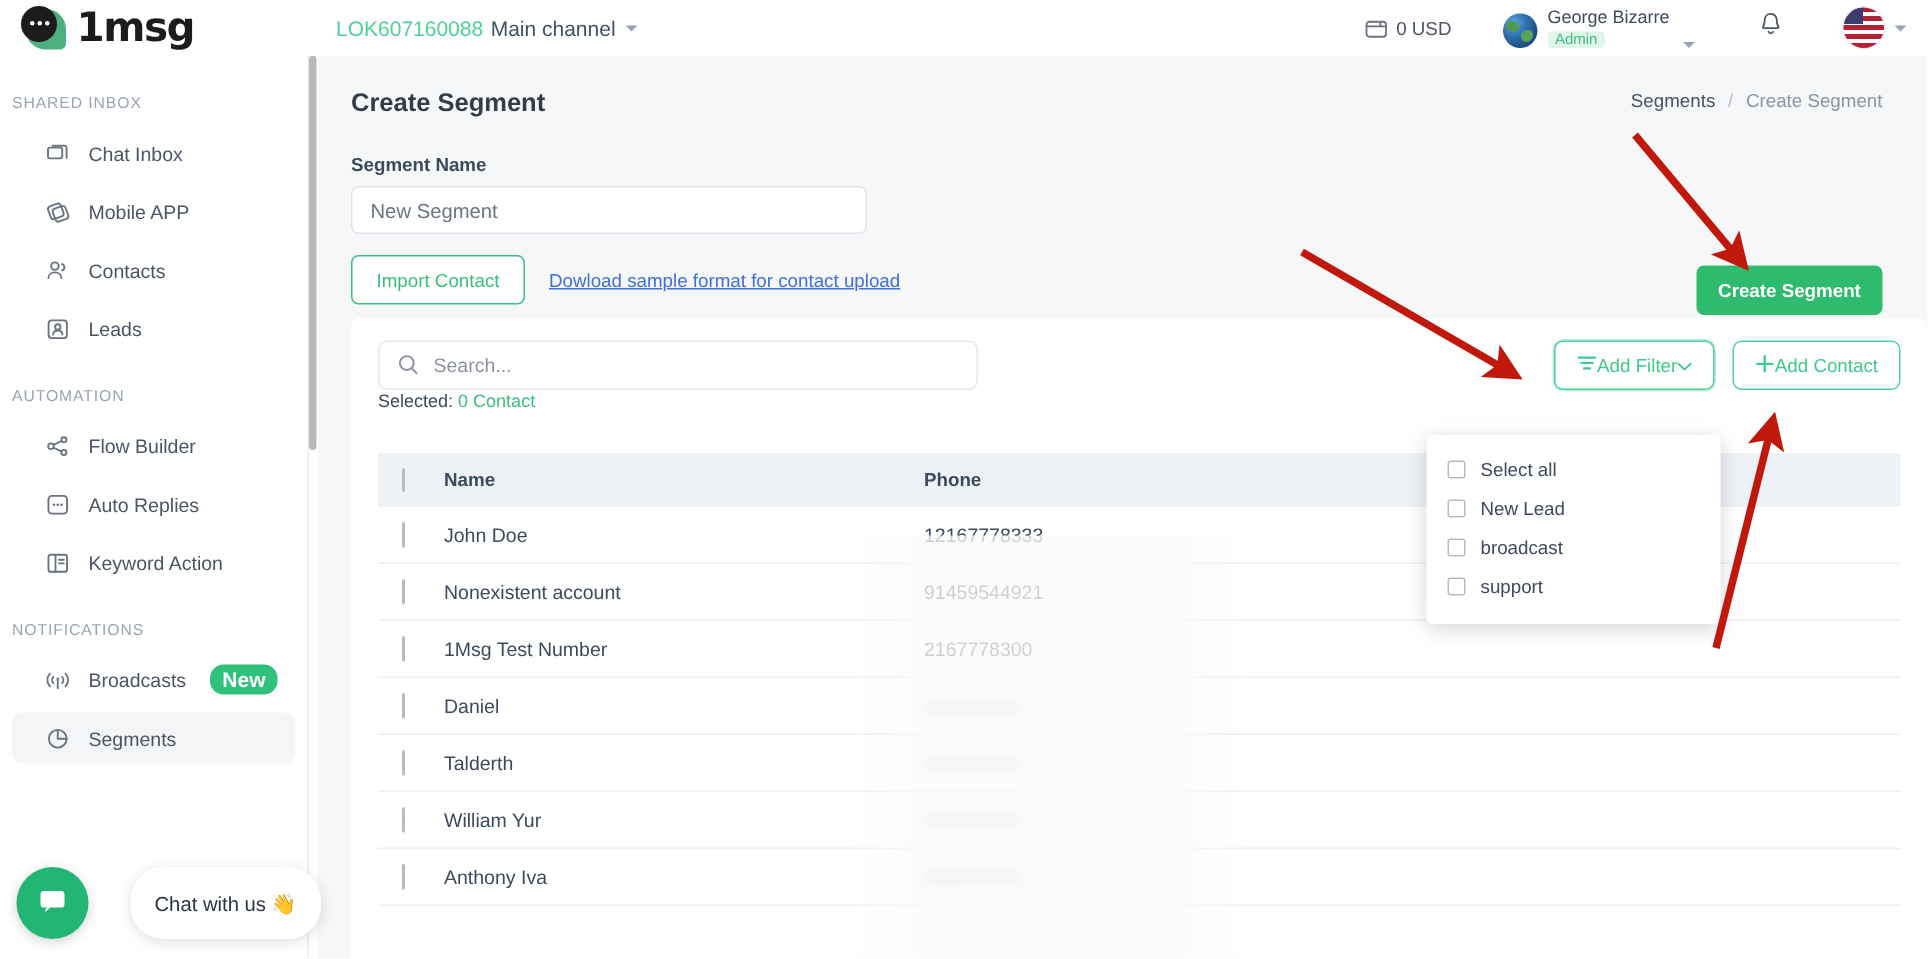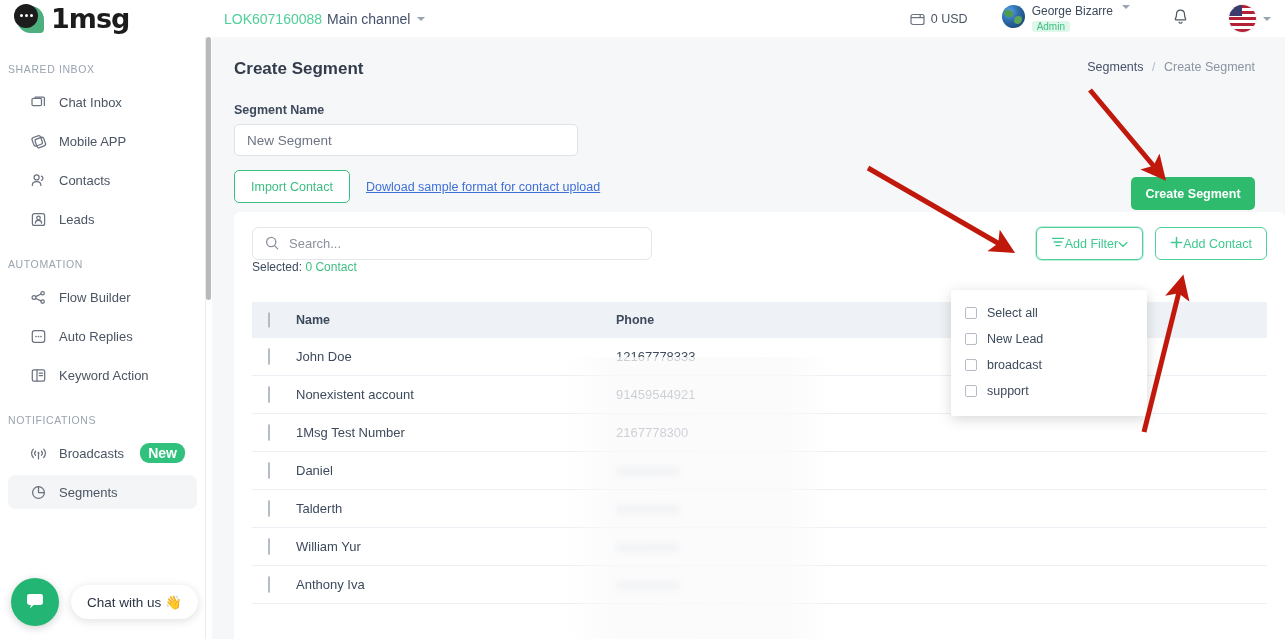--- a/index.html
+++ b/index.html
@@ -43,21 +43,21 @@
   #channel-switch .chan-id{ color:#4fd09a; font-weight:500; }
   #channel-switch .chan-name{ color:#44506a; }
   .caret{ display:inline-block; border-left:4px solid transparent; border-right:4px solid transparent;
           border-top:4px solid #9aa3b2; margin-left:2px; }
 
   #topbar-right{
     margin-left:auto; display:flex; align-items:center; gap:12px; padding-right:14px; height:37px;
   }
   .wallet{ display:flex; align-items:center; gap:6px; font-size:12.5px; color:#4b5563; margin-right:22px;}
   .wallet svg{ display:block; }
-  .user-block{ display:flex; align-items:flex-start; gap:7px; cursor:pointer; margin-right:30px;}
+  .user-block{ display:flex; align-items:flex-end; gap:7px; cursor:pointer; margin-right:30px;}
   .avatar{
     width:23px; height:23px; border-radius:50%;
     background:radial-gradient(circle at 32% 30%, #5fa9e8 0%, #2f6fae 38%, #1d4d7e 75%, #123452 100%);
     position:relative; overflow:hidden; flex:0 0 23px;
   }
   .avatar::before{
     content:""; position:absolute; left:2px; top:5px; width:9px; height:7px;
     background:#4e9a4e; border-radius:45% 55% 40% 60%;
   }
   .avatar::after{
@@ -109,21 +109,21 @@
     position:absolute; left:206px; top:37px; width:5px; height:602px;
     background:transparent; z-index:5;
   }
   #side-scrollbar .thumb{
     position:absolute; left:0; top:0px; width:5px; height:263px;
     background:#b9b9b9; border-radius:3px;
   }
 
   
   #chat-widget{
-    position:absolute; left:11px; bottom:13px; display:flex; align-items:center; gap:12px; z-index:40;
+    position:absolute; left:11px; bottom:13px; display:flex; gap:28px; z-index:40;
   }
   #chat-fab{
     width:48px; height:48px; border-radius:50%; background:#22b573;
     display:flex; align-items:center; justify-content:center; cursor:pointer;
     box-shadow:0 2px 8px rgba(0,0,0,.18);
   }
   #chat-bubble{
     background:#fff; border-radius:22px; padding:9px 16px; font-size:13.5px; color:#2b3445;
     box-shadow:0 2px 10px rgba(0,0,0,.13); cursor:pointer; white-space:nowrap;
     display:flex; align-items:center; gap:6px;

